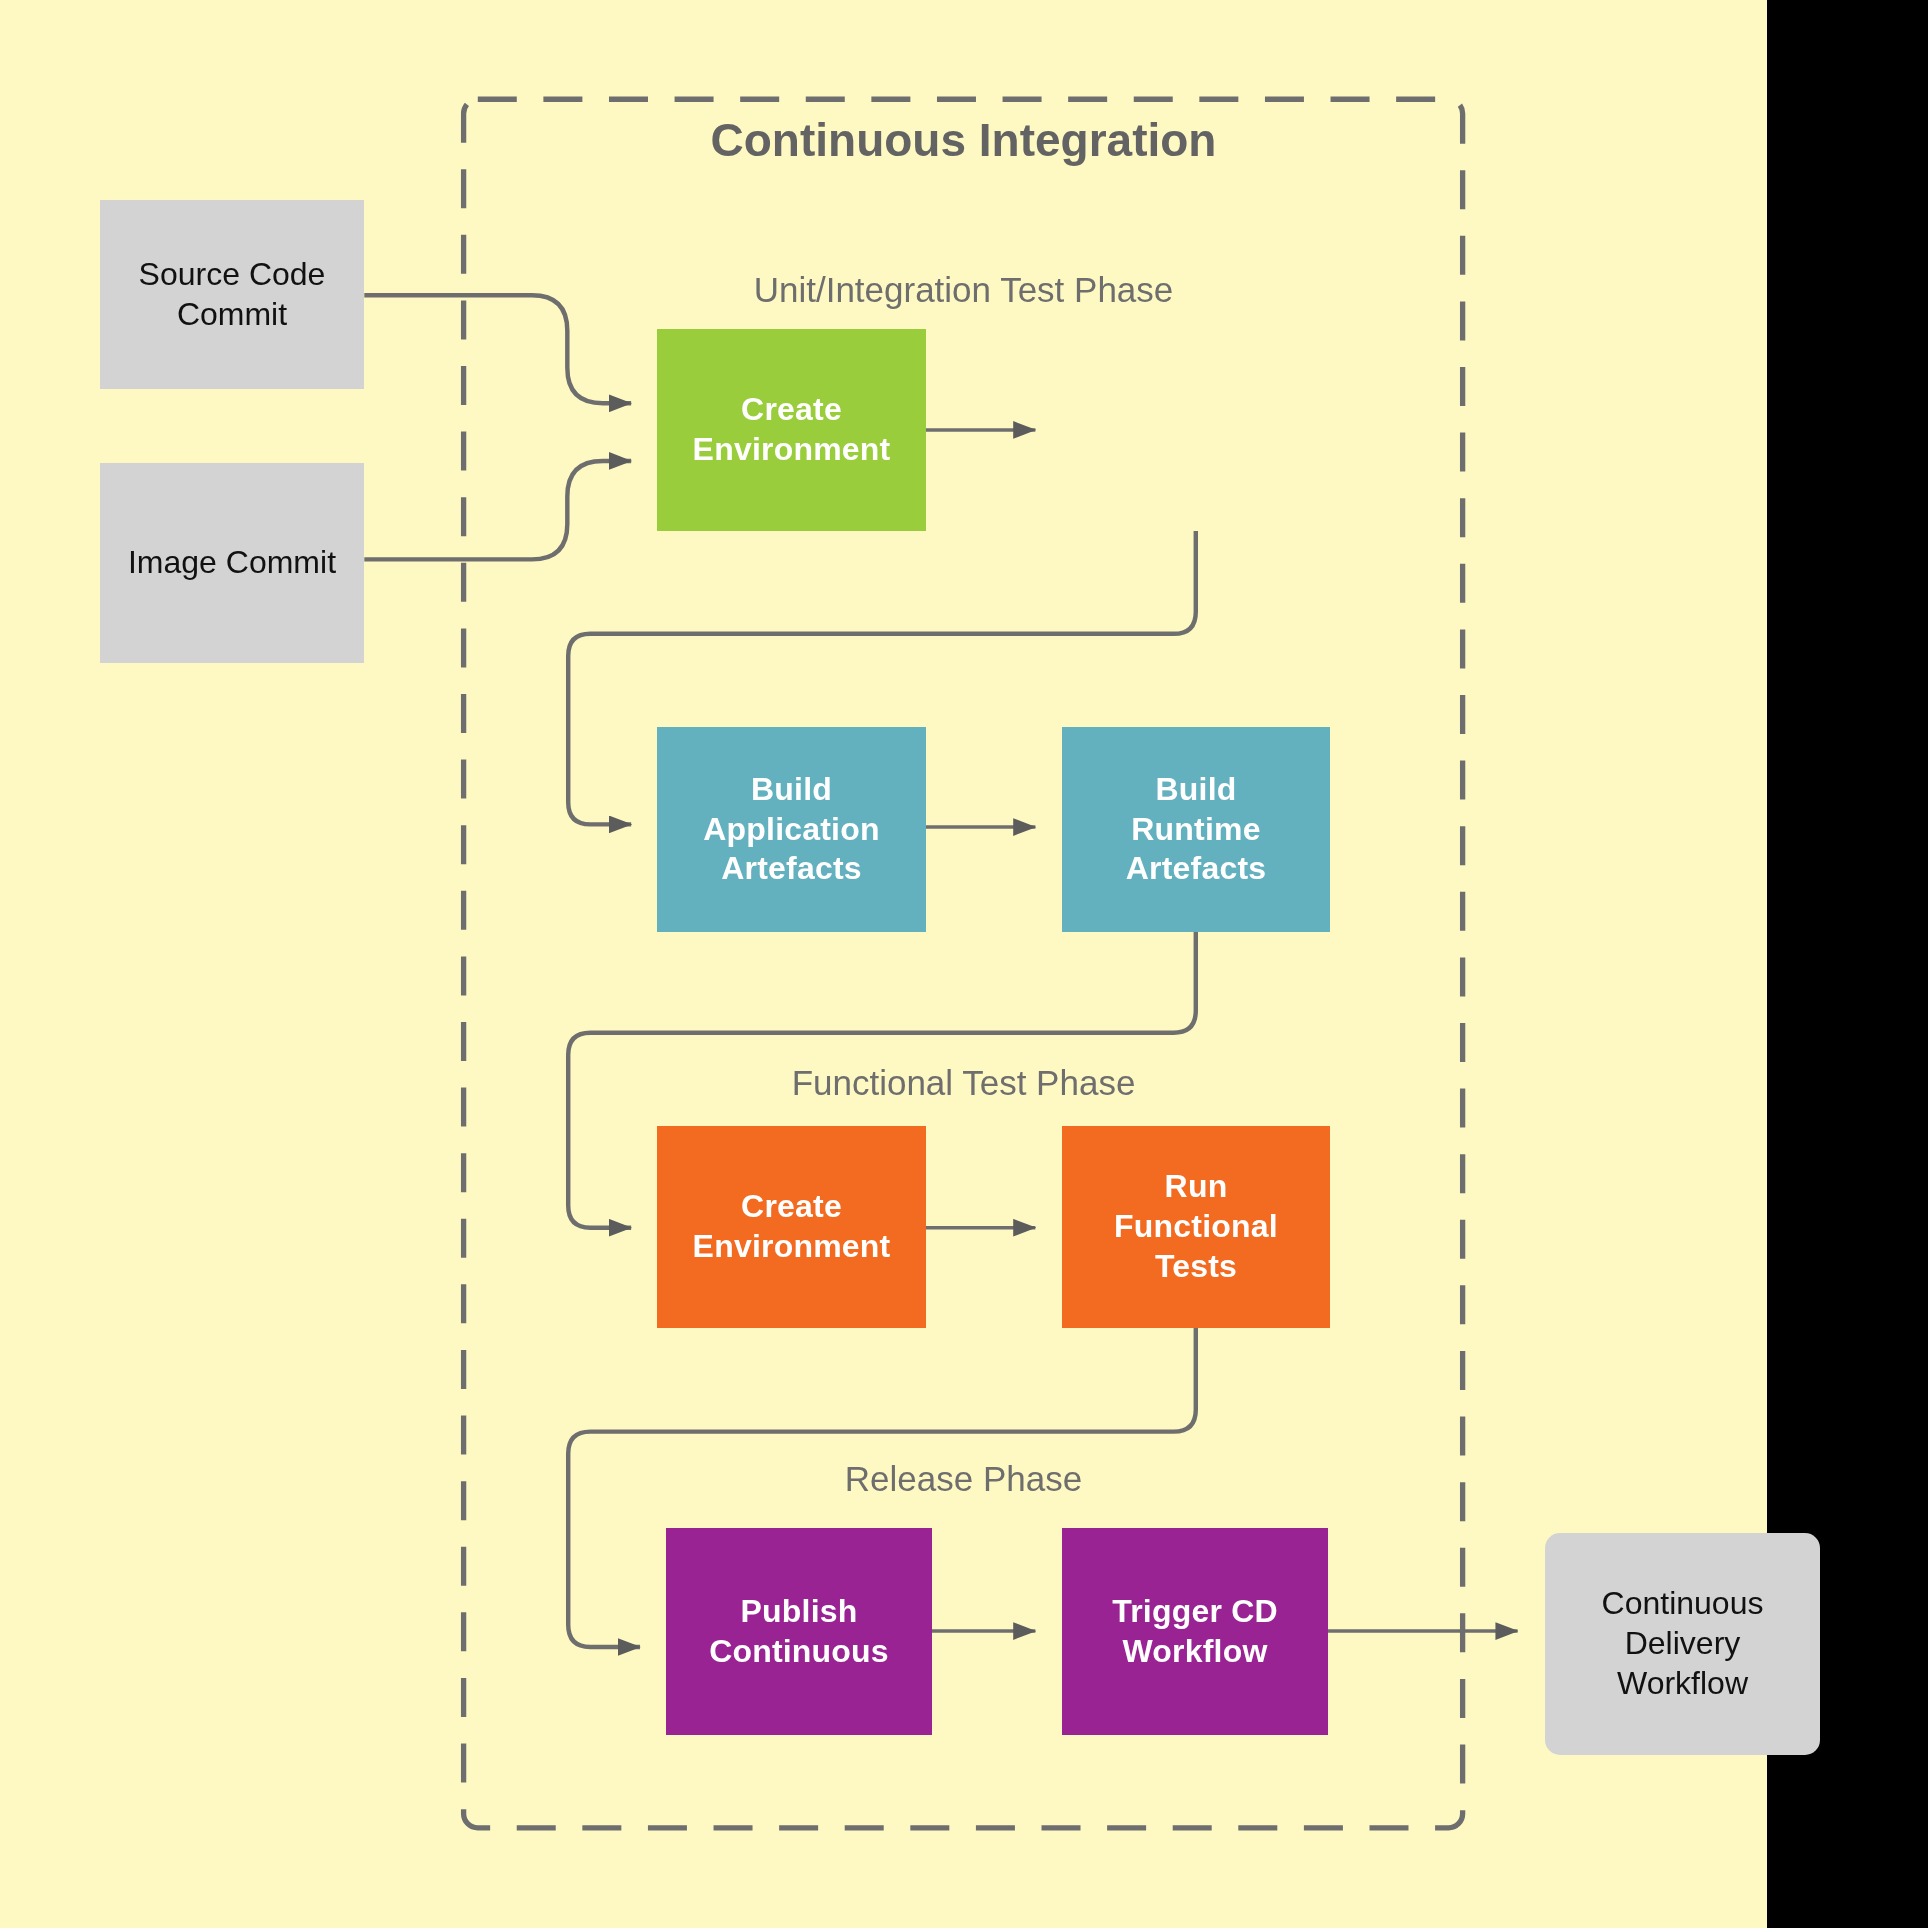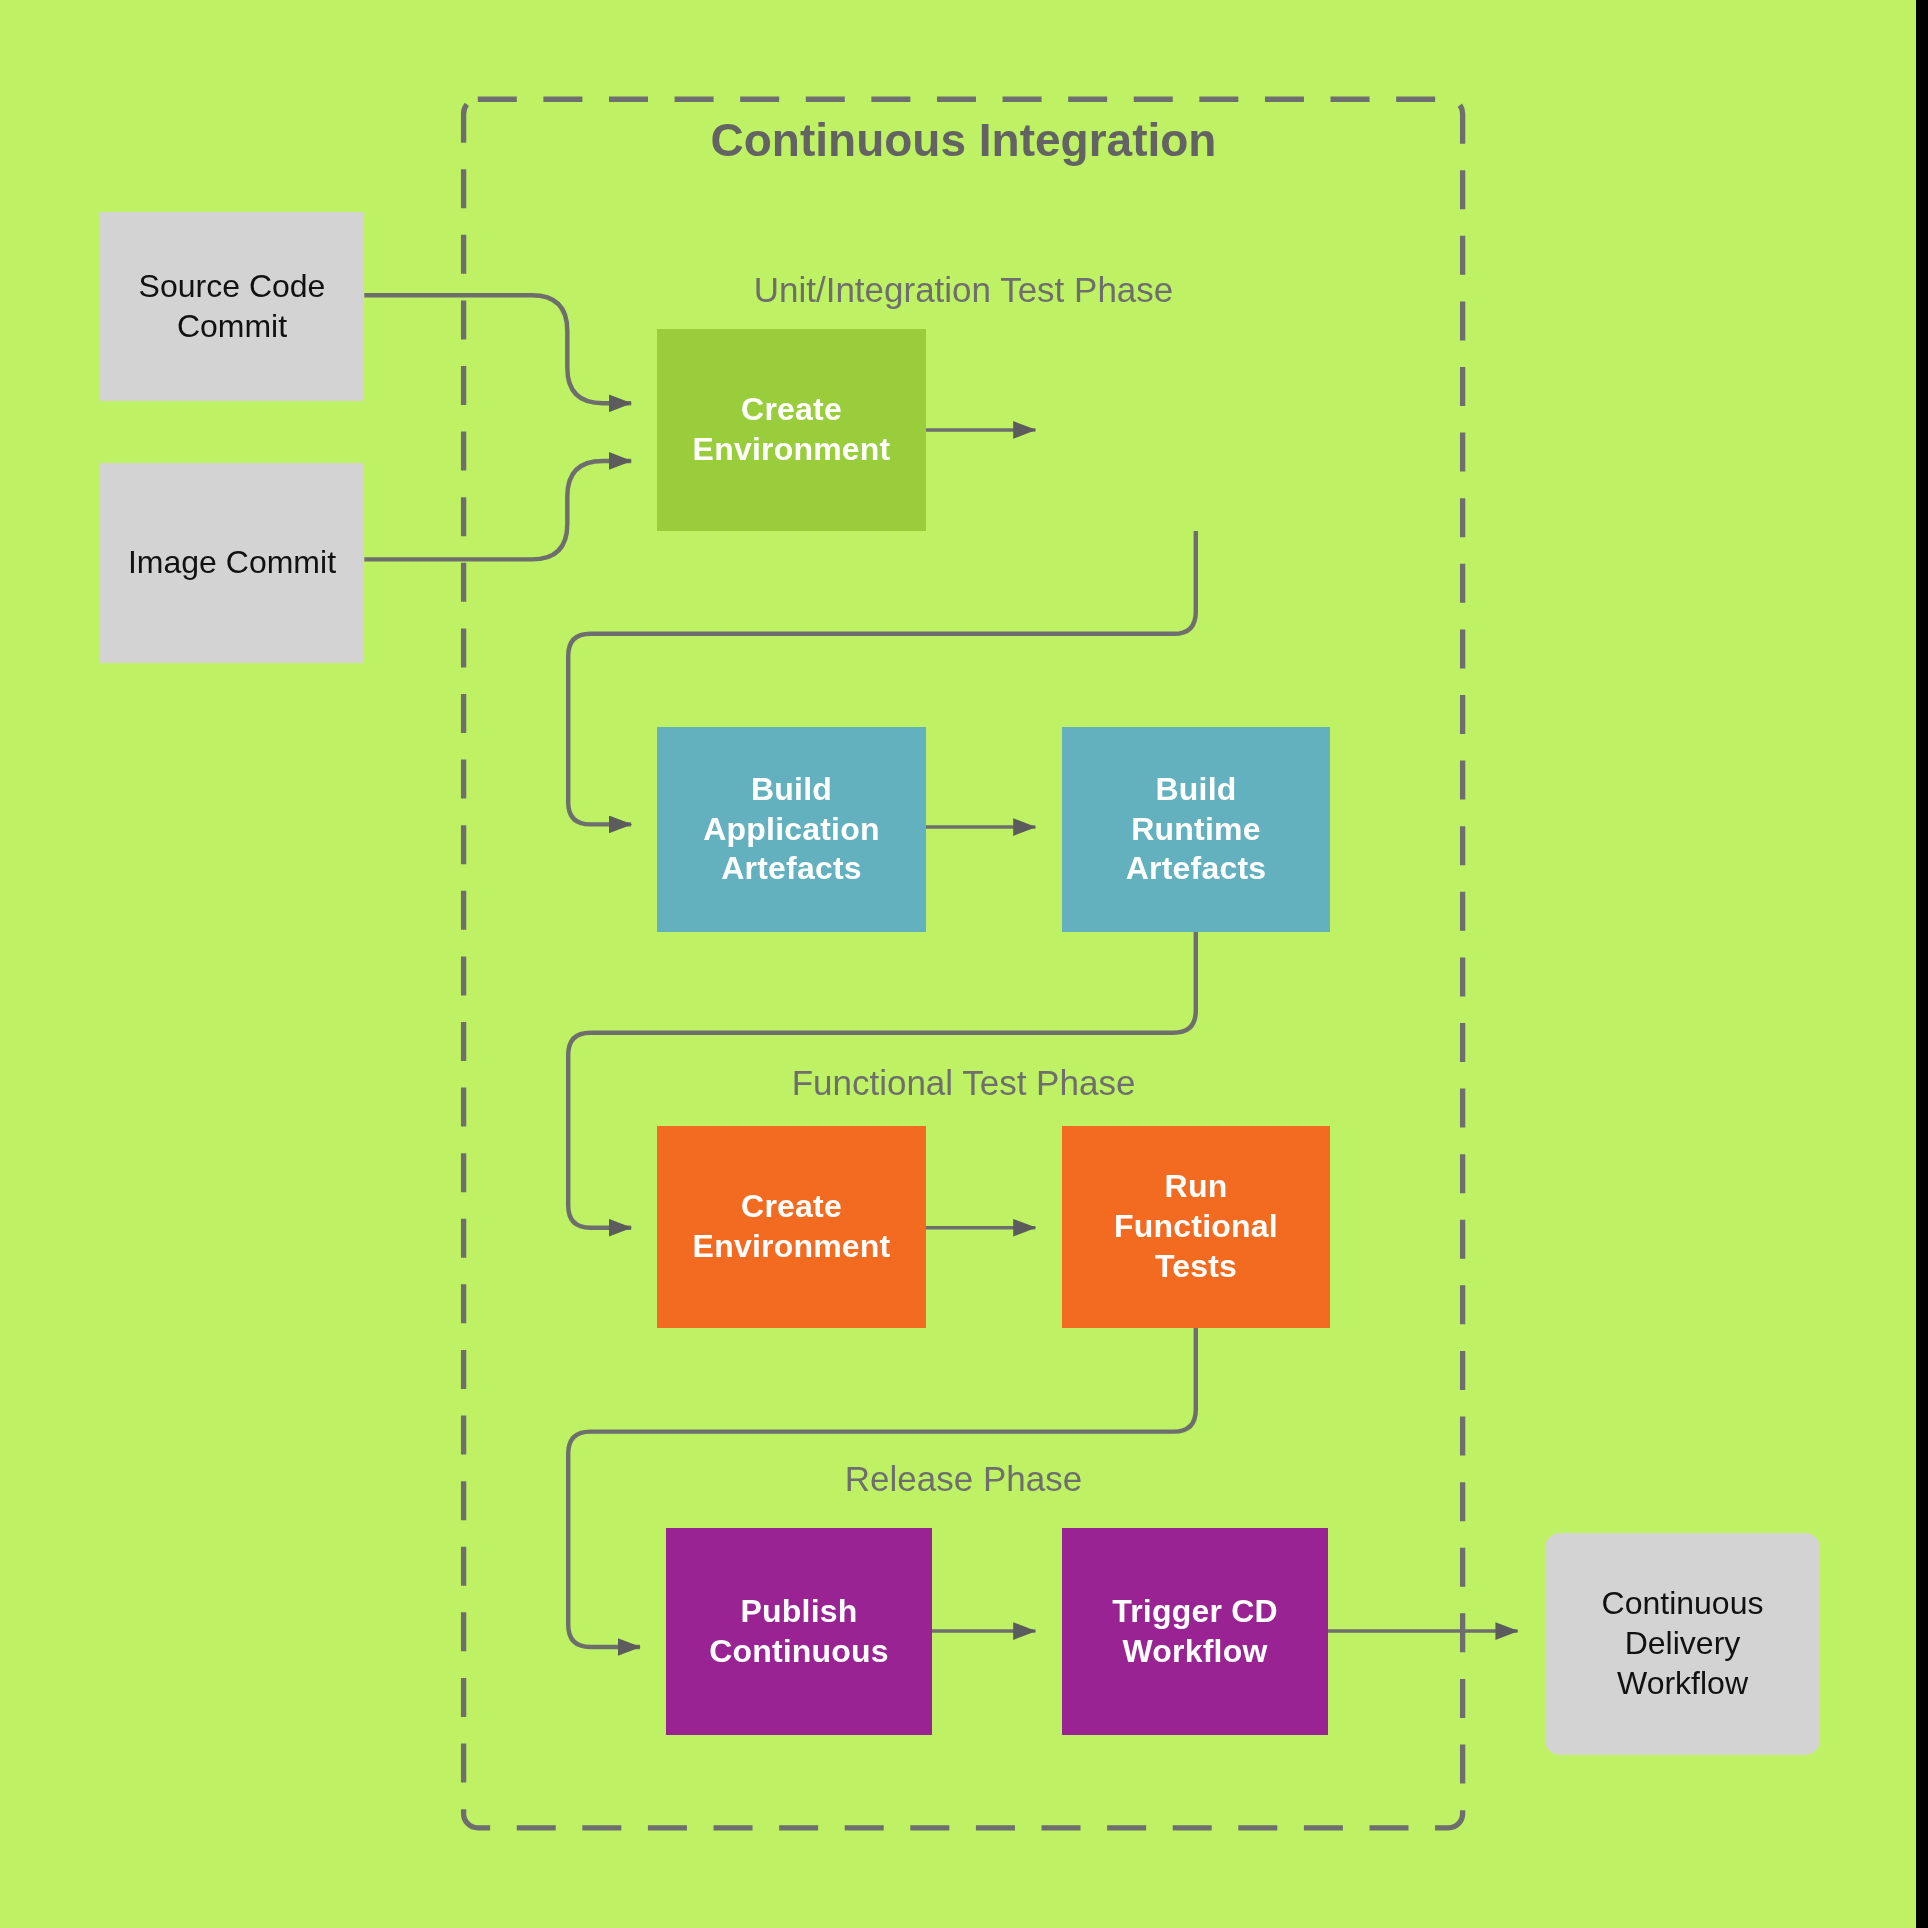--- a/index.html
+++ b/index.html
@@ -8,23 +8,23 @@
     background: #000000;
   }
   body {
     width: 1928px;
     height: 1928px;
     overflow: hidden;
     font-family: "Liberation Sans", sans-serif;
   }
   #canvas {
     position: relative;
-    width: 1916px;
+    width: 1767px;
     height: 1928px;
-    background: #bef264;
+    background: #fef9c3;
   }
   svg#diagram {
     position: absolute;
     top: 0;
     left: 0;
     width: 1928px;
     height: 1928px;
   }
   .node-box {
     position: absolute;
@@ -129,21 +129,21 @@
 
   <div class="group-title" style="left:464px; top:113px; width:999px;">Continuous Integration</div>
 
   <div class="phase-title" style="left:464px; top:270px; width:999px;">Unit/Integration Test Phase</div>
 
 
   <div class="phase-title" style="left:464px; top:1063px; width:999px;">Functional Test Phase</div>
 
   <div class="phase-title" style="left:464px; top:1459px; width:999px;text-align:center;">Release Phase</div>
 
-  <div class="node-box ext-node" style="left:100px; top:212px; width:264px; height:189px;">
+  <div class="node-box ext-node" style="left:100px; top:200px; width:264px; height:189px;">
     <span class="node-label">Source Code
 Commit</span>
   </div>
 
   <div class="node-box ext-node" style="left:100px; top:463px; width:264px; height:200px;">
     <span class="node-label">Image Commit</span>
   </div>
 
   <div class="node-box ext-node rounded" style="left:1545px; top:1523px; width:275px; height:222px;">
     <span class="node-label">Continuous

